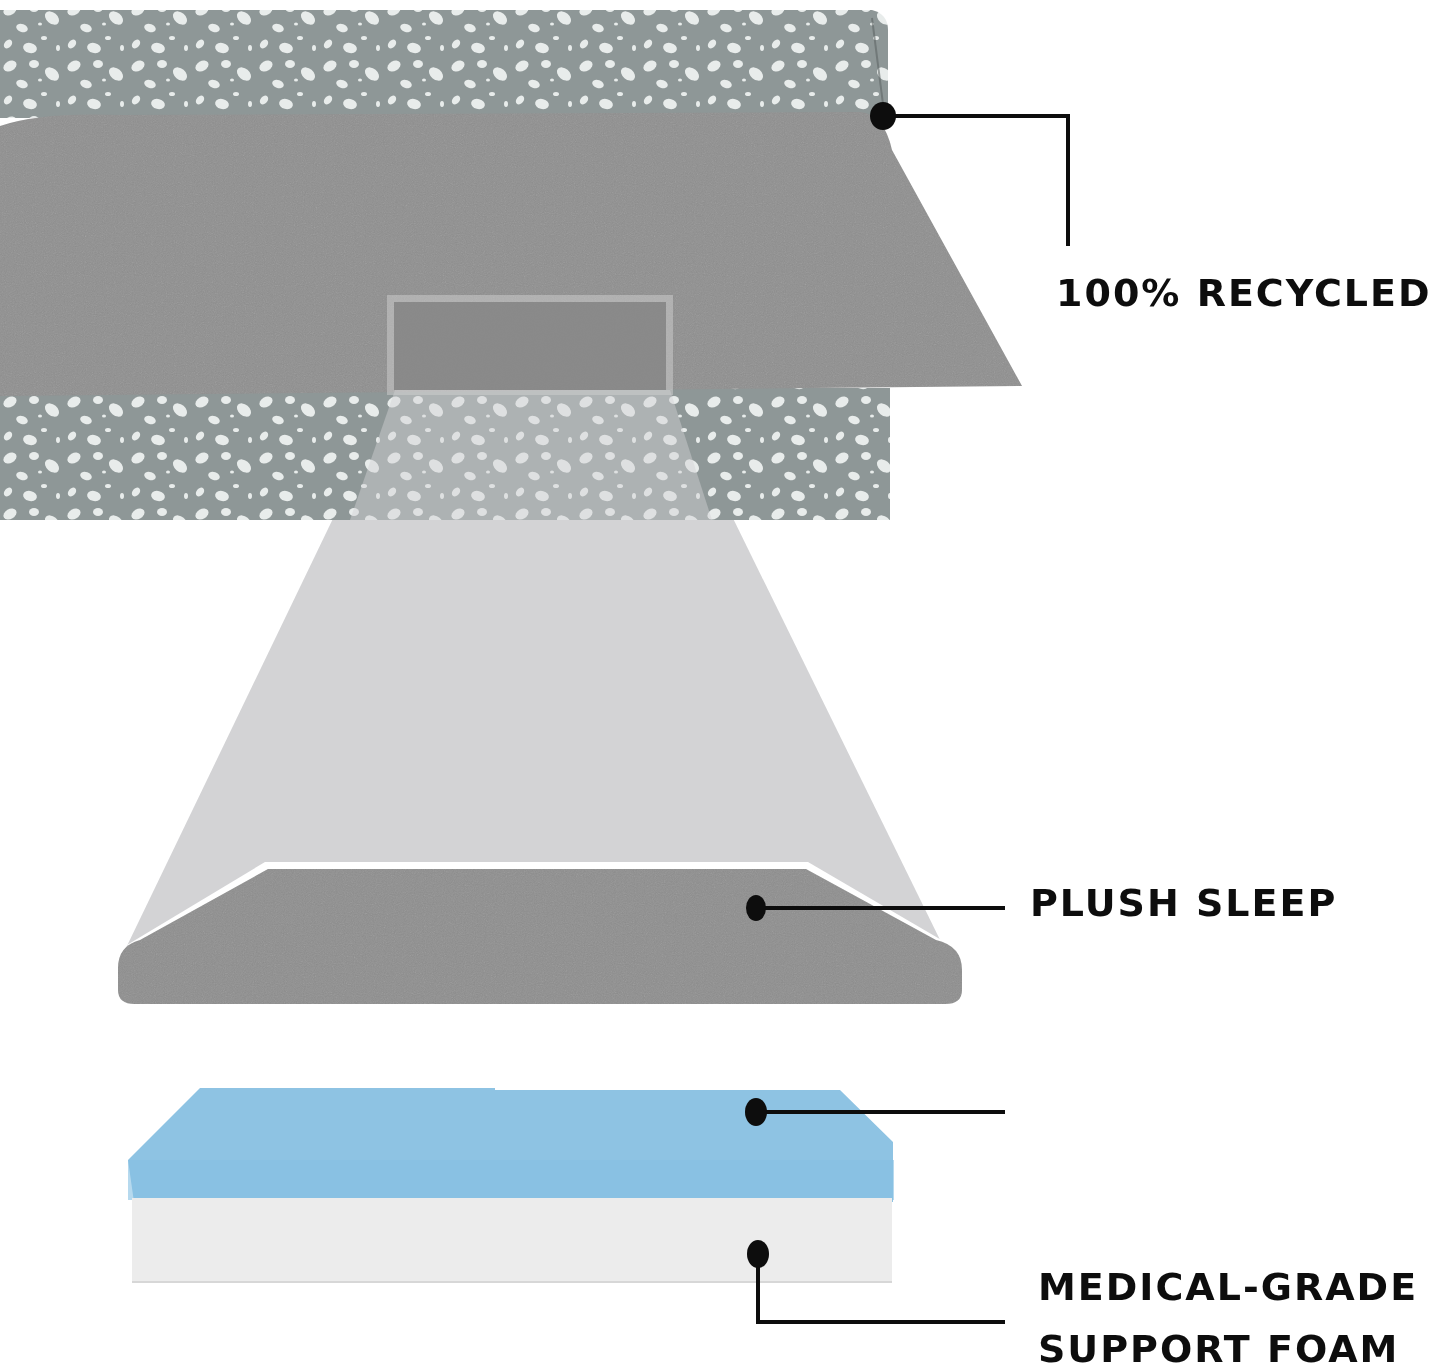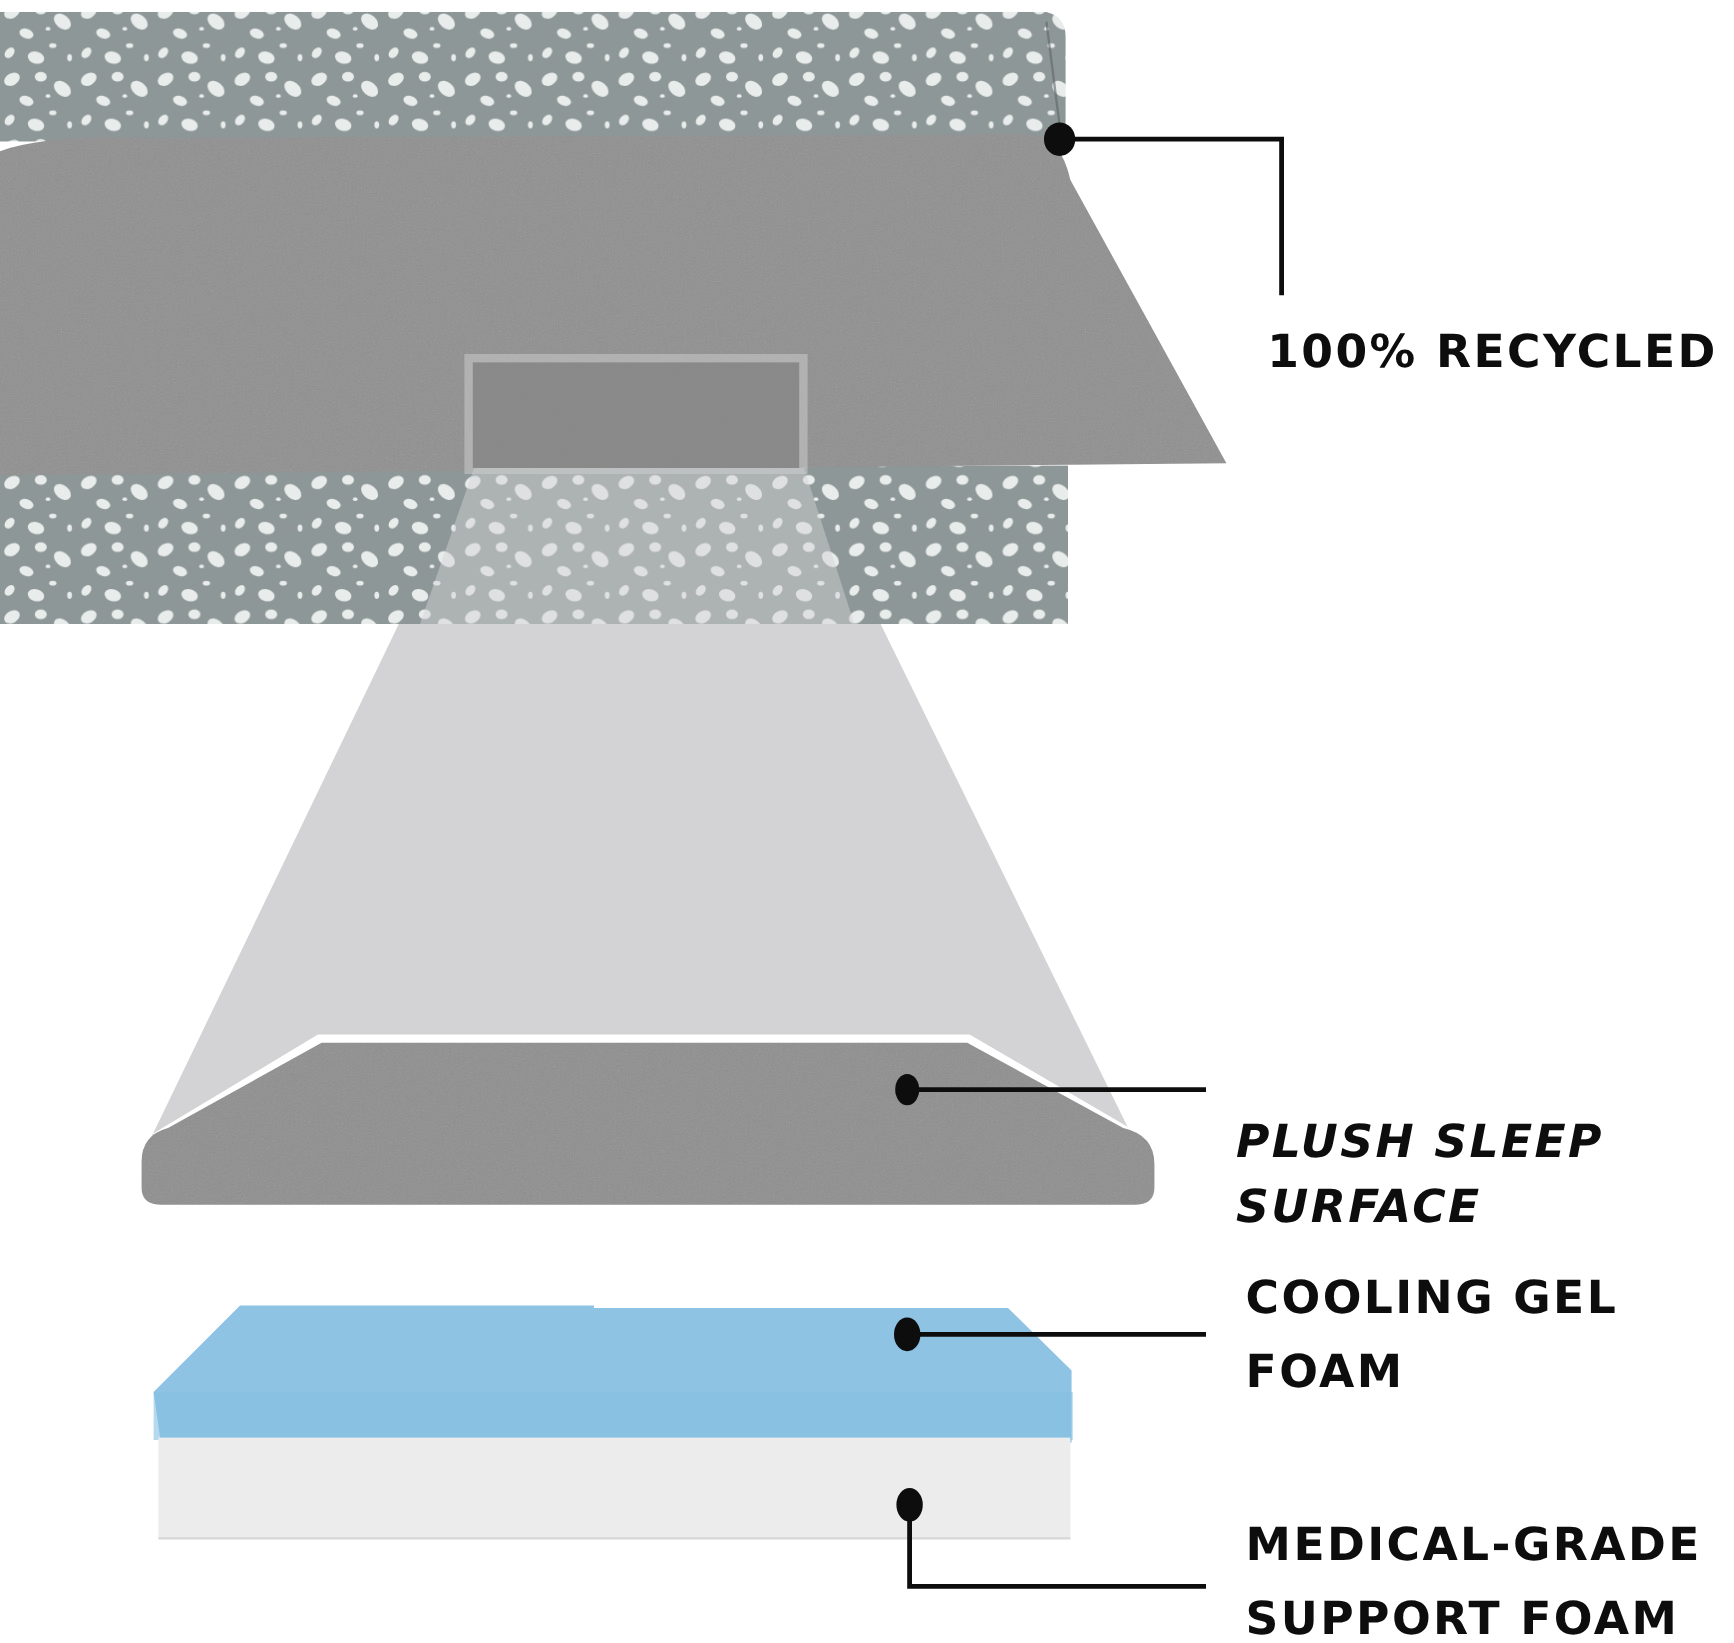--- a/index.html
+++ b/index.html
@@ -4,21 +4,21 @@
 <style>
   html, body { margin: 0; padding: 0; background: #ffffff; }
   body { width: 1445px; height: 1369px; position: relative; overflow: hidden;
          font-family: "DejaVu Sans", "Liberation Sans", sans-serif; }
   .stage { position: absolute; left: 0; top: 0; width: 1445px; height: 959px; }
   svg.art { position: absolute; left: 0; top: 0; }
   .label { position: absolute; color: #0d0d0d; font-weight: bold;
            font-size: 38px; letter-spacing: 2px; line-height: 62px; white-space: nowrap; }
   .label span { display: block; }
   #lbl-bolsters { left: 1056px; top: 262px; }
-  #lbl-plush { left: 1030px; top: 924px; line-height: 54px; font-style: italic; }
+  #lbl-plush { left: 1030px; top: 876px; line-height: 54px; }
   #lbl-gel { left: 1038px; top: 1050px; }
   #lbl-support { left: 1038px; top: 1256px; }
 </style>
 </head>
 <body>
 
 <div class="stage">
 
   <svg class="art" width="1445" height="1369" viewBox="0 0 1445 1369">
     <defs>
@@ -91,26 +91,21 @@
       <ellipse cx="758" cy="1254" rx="11" ry="14"></ellipse>
     </g>
   </svg>
 
   <div class="label" id="lbl-bolsters">
     <span>100% RECYCLED</span>
   </div>
 
   <div class="label" id="lbl-plush">
     <span>PLUSH SLEEP</span>
-    <span>SURFACE</span>
   </div>
 
-  <div class="label" id="lbl-gel">
-    <span>COOLING GEL</span>
-    <span>FOAM</span>
-  </div>
 
   <div class="label" id="lbl-support">
     <span>MEDICAL-GRADE</span>
     <span>SUPPORT FOAM</span>
   </div>
 
 </div>
 
 </body></html>

